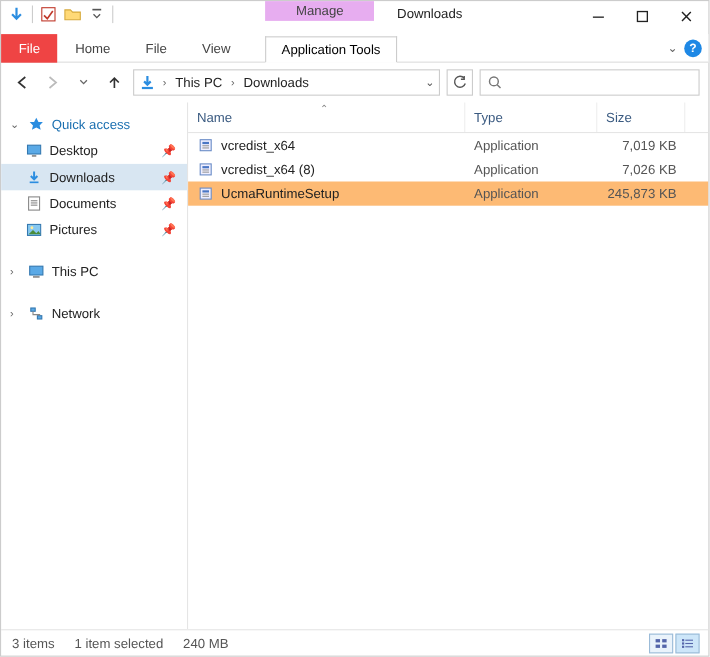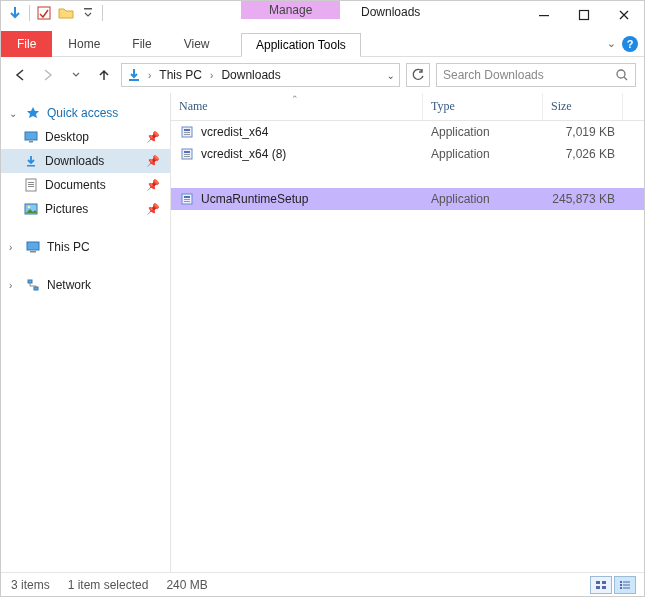--- a/index.html
+++ b/index.html
@@ -49,28 +49,28 @@
   .nav-row.selected { background: #d8e6f2; }
   .nav-row .pin { position: absolute; right: 10px; color: #888; font-size: 11px; }
   .nav-row .exp { position: absolute; left: 8px; color: #666; font-size: 10px; }
   .nav-label { color: #222; }
   .nav-row.header .nav-label { color: #1a6fb0; }
   .ico { width: 16px; height: 16px; display: flex; align-items: center; justify-content: center; }
 
   
   .filelist { flex: 1; display: flex; flex-direction: column; }
   .cols { display: flex; align-items: center; border-bottom: 1px solid #e5e5e5; height: 28px; position: relative; }
-  .col { padding: 0 8px; color: #3a5a80; font-size: 12px; border-right: 1px solid #eee; height: 100%; display: flex; align-items: center; font-family: Liberation Serif, serif; }
+  .col { padding: 0 8px; color: #3a5a80; font-size: 12px; border-right: 1px solid #eee; height: 100%; display: flex; align-items: center; }
   .col.name { width: 252px; }
   .col.type { width: 120px; }
   .col.size { width: 80px; justify-content: flex-start; }
   .sort-ind { position: absolute; left: 120px; top: 1px; color: #888; font-size: 9px; }
   .rows { }
   .row { display: flex; align-items: center; height: 22px; }
-  .row.selected { background: #c4b5fd; margin-top: 23px; }
+  .row.selected { background: #fdba74; }
   .cell { padding: 0 8px; display: flex; align-items: center; gap: 6px; }
   .cell.name { width: 252px; color: #222; }
   .cell.type { width: 120px; color: #555; }
   .cell.size { width: 80px; color: #555; justify-content: flex-end; }
 
   
   .status { height: 24px; border-top: 1px solid #e5e5e5; display: flex; align-items: center; padding: 0 10px; gap: 18px; color: #555; position: relative; }
   .view-btns { position: absolute; right: 8px; display: flex; gap: 2px; }
   .view-btn { width: 22px; height: 18px; border: 1px solid #9bbbd8; display: flex; align-items: center; justify-content: center; background: #eaf3fb; }
   .view-btn.active { background: #cde6f9; }
@@ -183,21 +183,20 @@
   </div>
 
   <div class="refresh-btn">
     <svg width="14" height="14">
         <path d="M11 3 A5 5 0 1 0 12 8" stroke="#555" stroke-width="1.3" fill="none"></path>
         <path d="M11 1 L11 4 L8 4" stroke="#555" stroke-width="1.3" fill="none"></path>
       </svg>
   </div>
 
   <div class="search-box">
-    <input class="search-input" placeholder="Search Downloads" style="">
     <span>
       <svg width="14" height="14">
           <circle cx="6" cy="6" r="4" stroke="#777" fill="none" stroke-width="1.3"></circle>
           <path d="M9 9 L12 12" stroke="#777" stroke-width="1.3"></path>
         </svg>
     </span>
   </div>
 </div>
 
 <div class="body-split">

